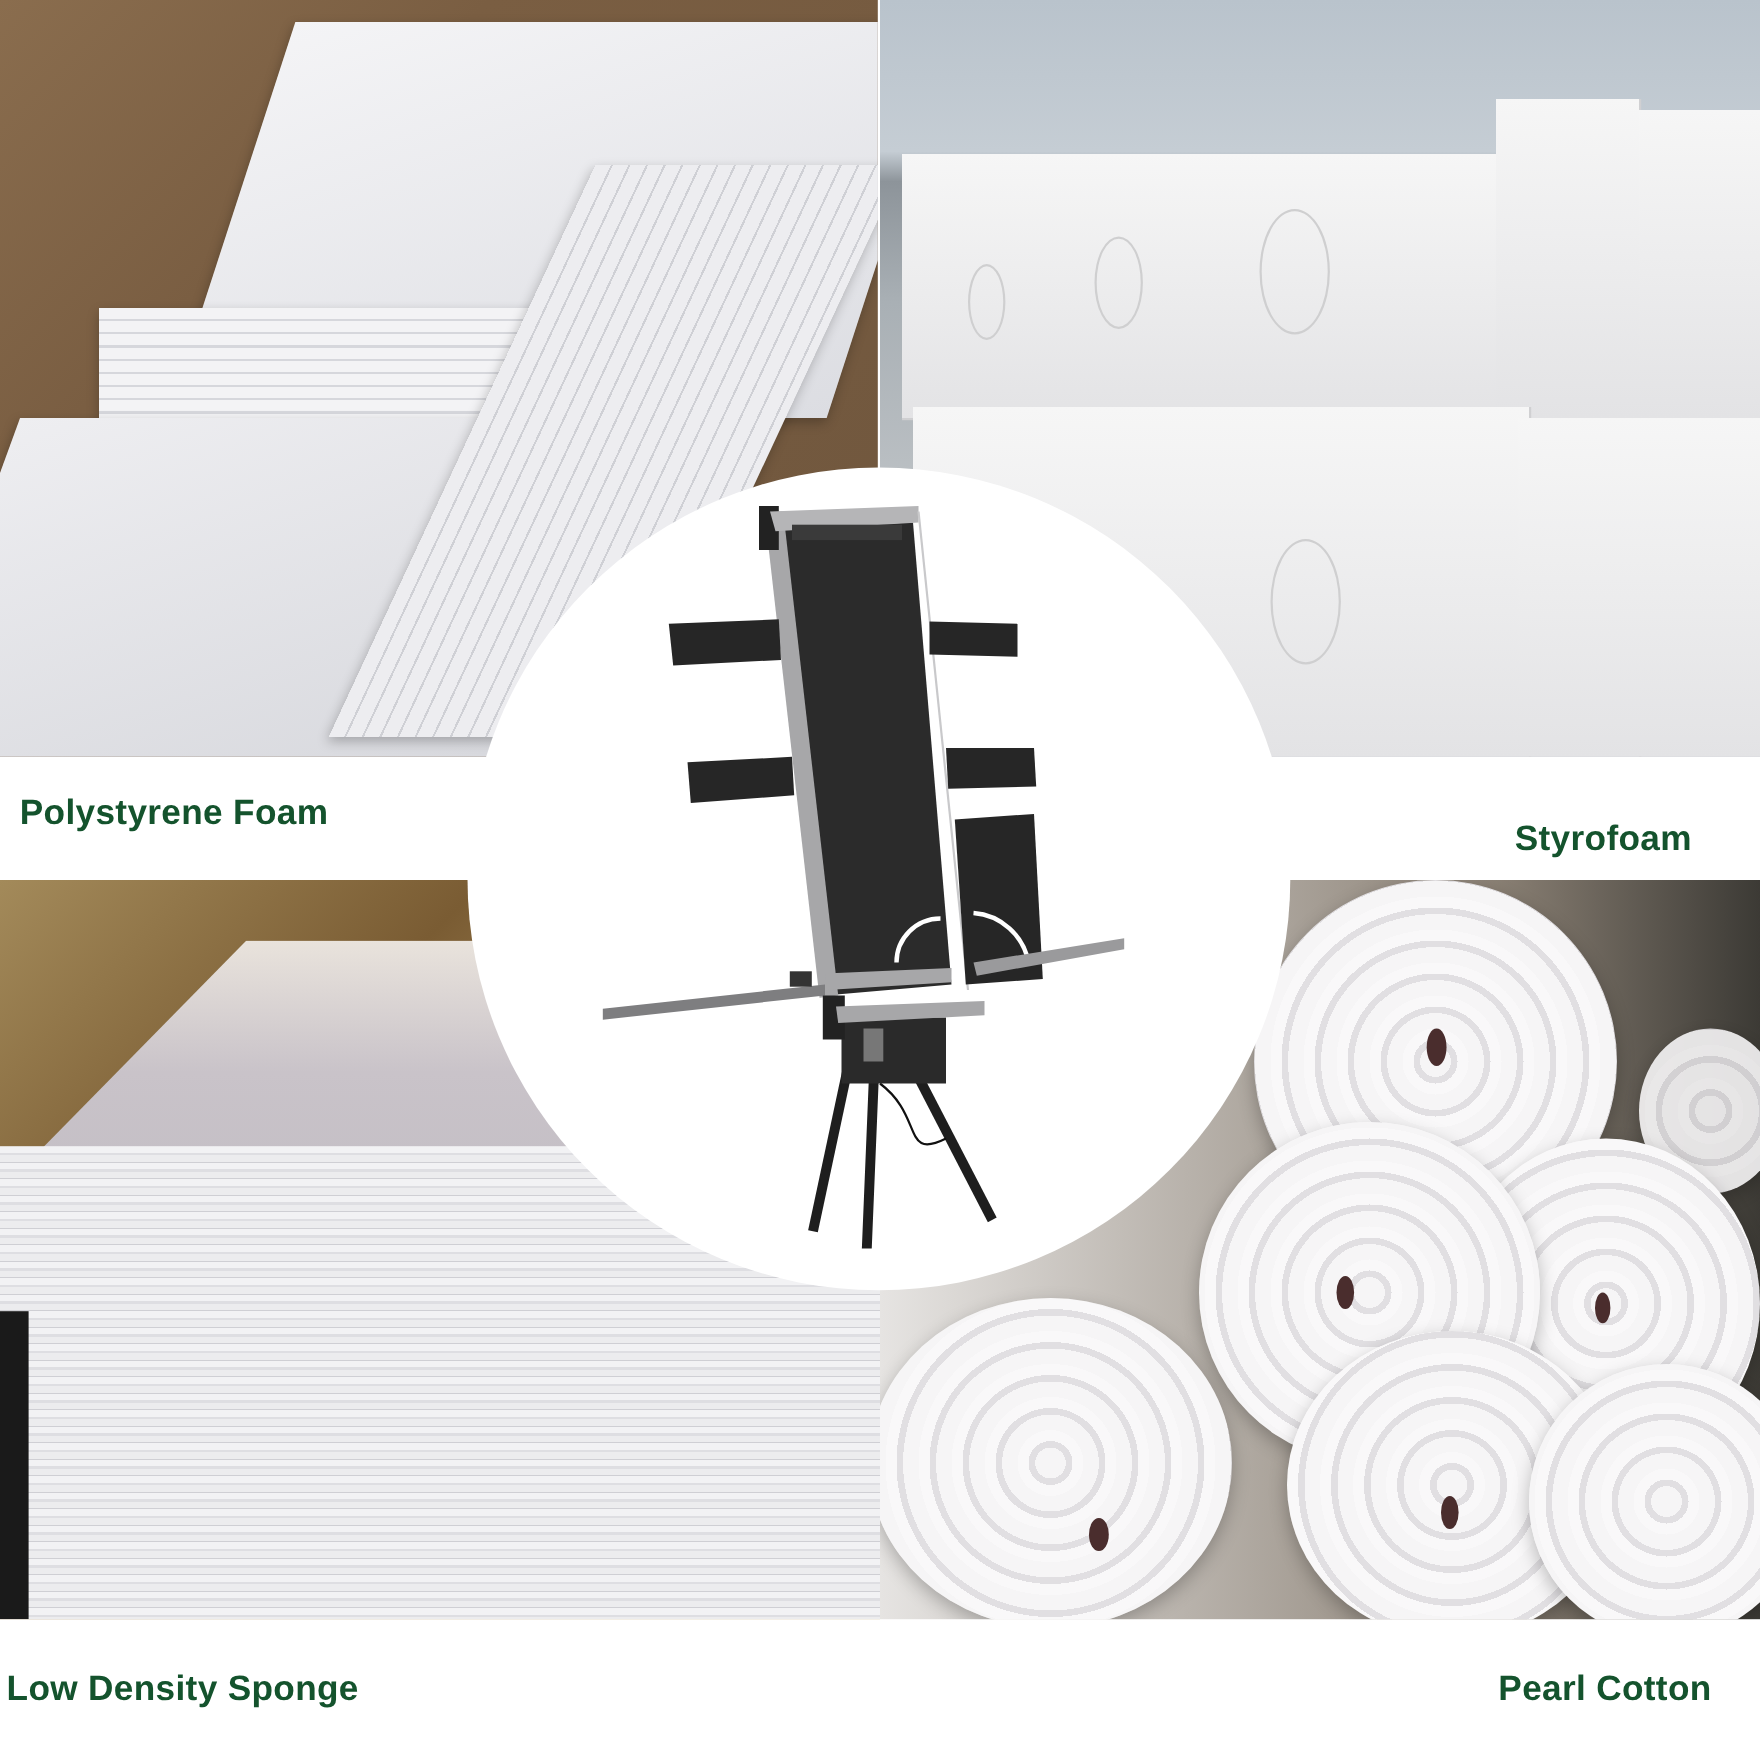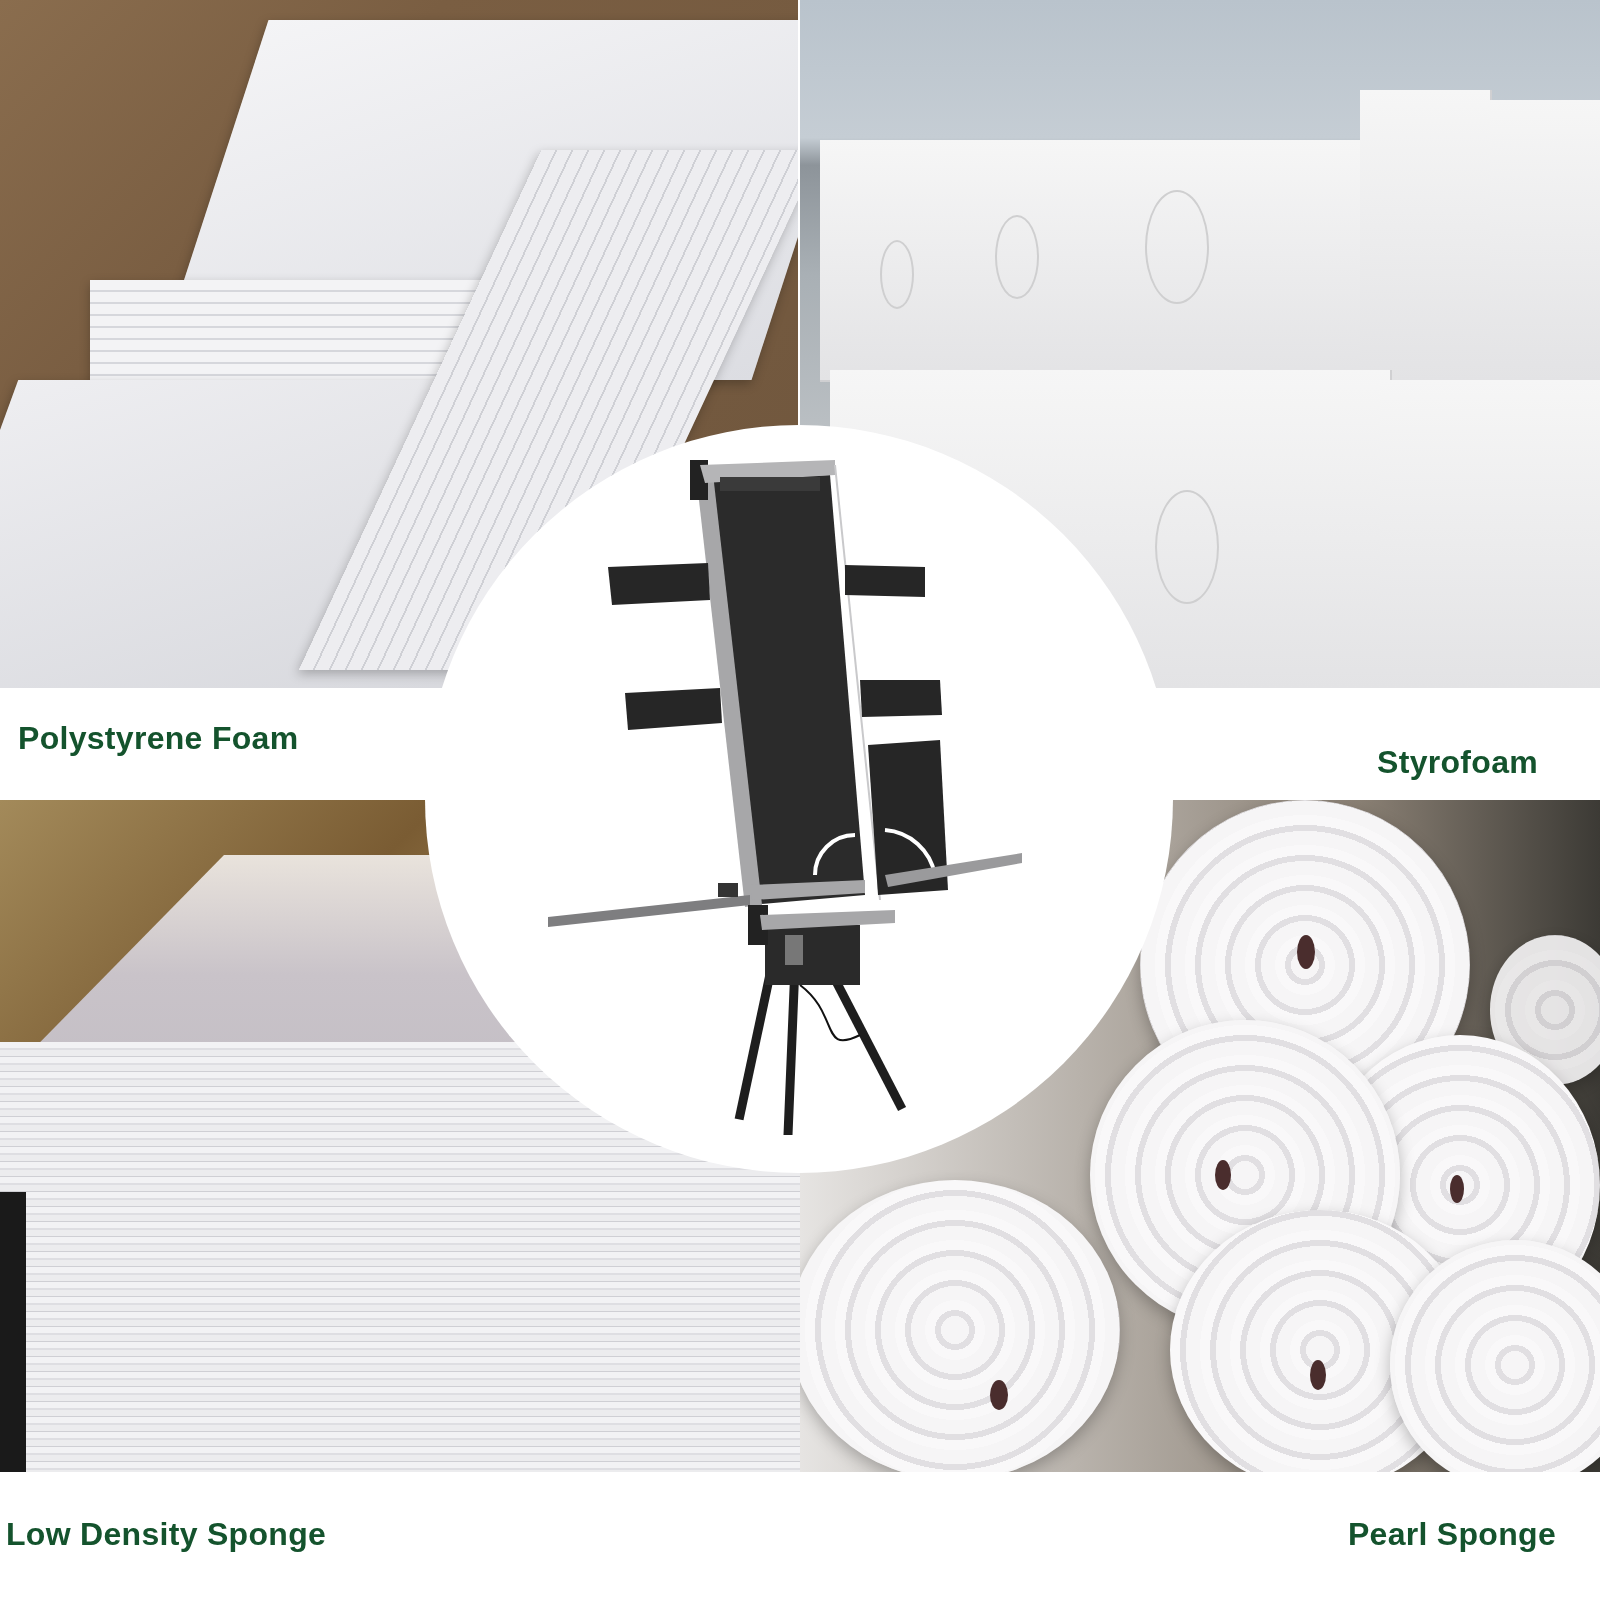--- a/index.html
+++ b/index.html
@@ -66,21 +66,21 @@
   <div class="roll" style="left:290px;top:220px;width:310px;height:310px;"></div>
   <div class="hole" style="left:415px;top:360px;width:16px;height:30px;"></div>
   <div class="roll" style="left:370px;top:410px;width:300px;height:280px;"></div>
   <div class="hole" style="left:510px;top:560px;width:16px;height:30px;"></div>
   <div class="roll" style="left:590px;top:440px;width:250px;height:250px;"></div>
   <div class="roll" style="left:-10px;top:380px;width:330px;height:300px;"></div>
   <div class="hole" style="left:190px;top:580px;width:18px;height:30px;"></div>
 </div>
 
 <div class="label" style="left:6px;top:1518px;">Low Density Sponge</div>
-<div class="label" style="right:44px;top:1518px;">Pearl Sponge</div>
+<div class="label" style="right:44px;top:1518px;">Pearl Cotton</div>
 
 <div id="hub"></div>
 <svg class="machine" style="left:540px;top:455px;" width="500" height="680" viewBox="0 0 500 680">
 
   <g stroke="#1e1e1e" stroke-width="9" stroke-linecap="square">
     <line x1="232" y1="510" x2="200" y2="660"></line>
     <line x1="255" y1="510" x2="248" y2="680"></line>
     <line x1="285" y1="505" x2="360" y2="650"></line>
   </g>
   <path d="M260 530 C300 560, 280 600, 320 580" fill="none" stroke="#111" stroke-width="2"></path>

